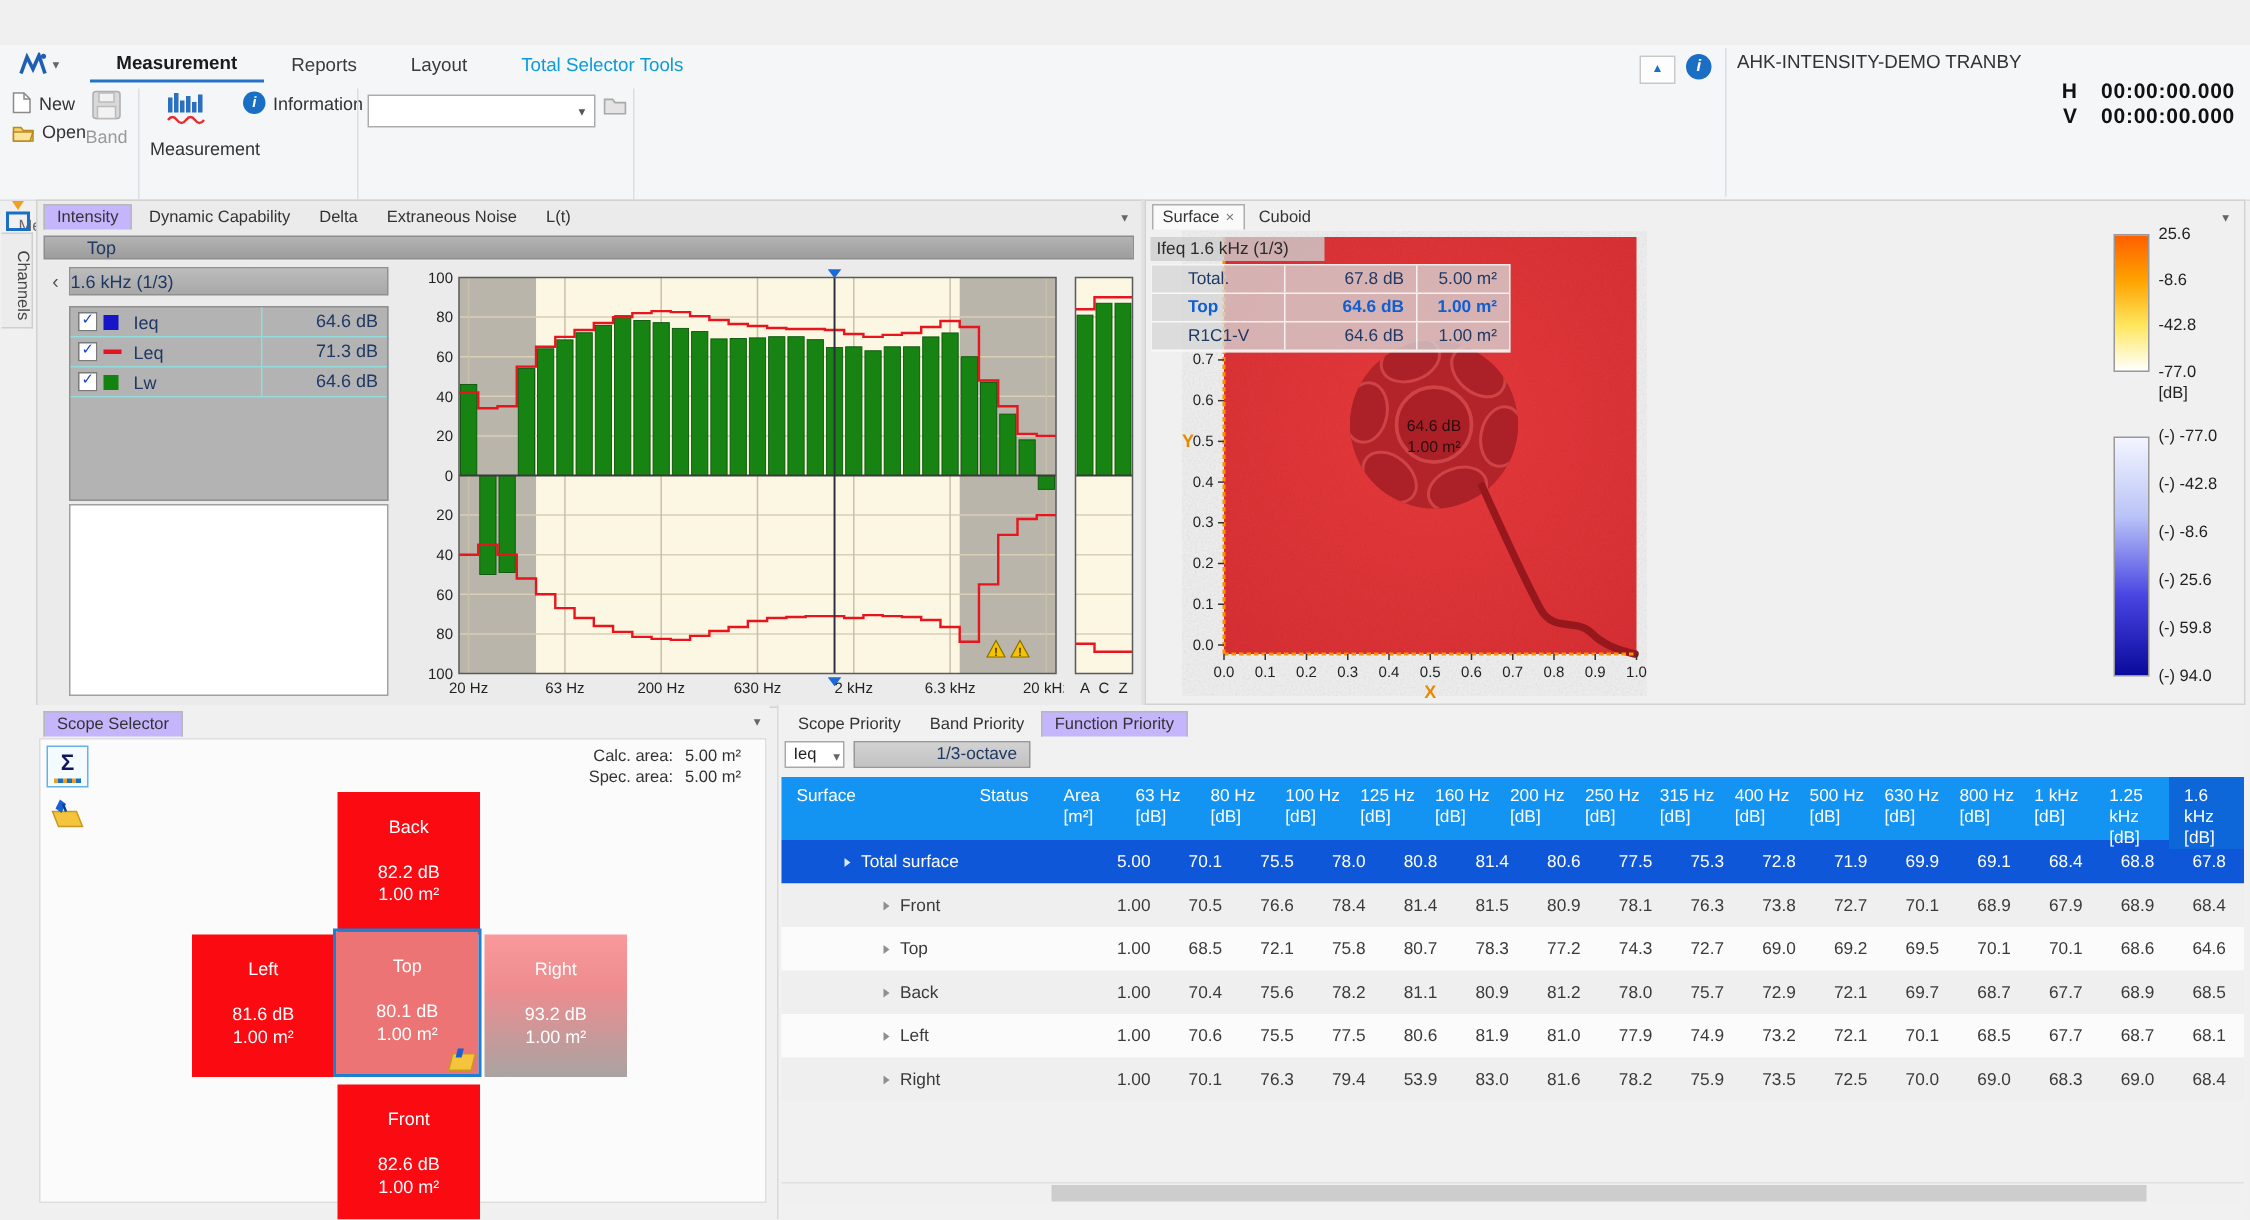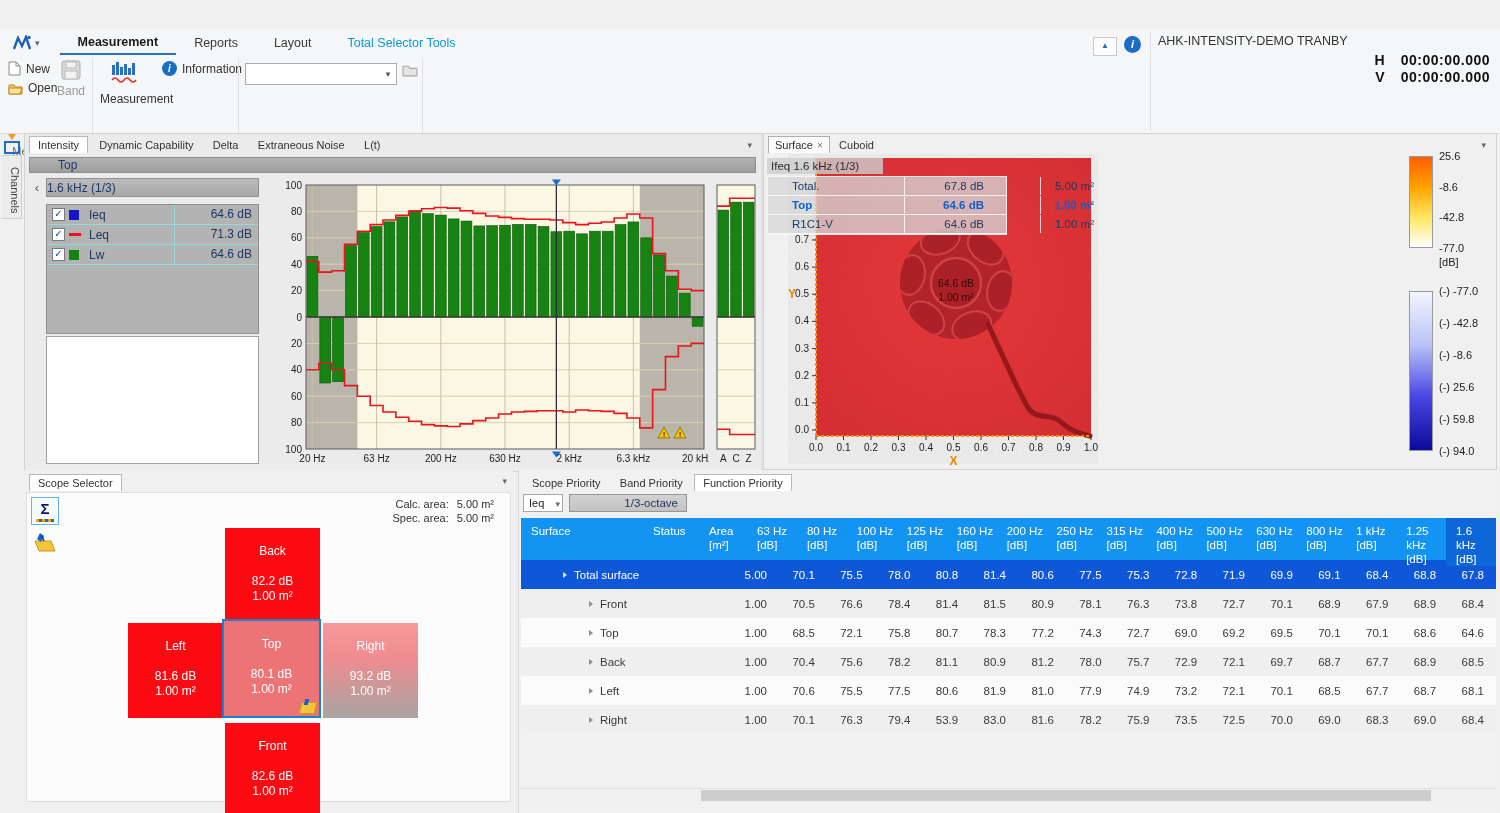--- a/index.html
+++ b/index.html
@@ -51,21 +51,21 @@
   
   .chstrip{position:absolute;left:1px;top:135px;width:22px;}
   .chicon{width:18px;height:16px;margin:0 0 4px 1px;position:relative;}
   .chicon .box{position:absolute;left:2px;top:6px;width:12px;height:9px;border:2px solid #1a6fc4;}
   .chicon .arr{position:absolute;left:6px;top:-1px;width:0;height:0;border-left:4px solid transparent;border-right:4px solid transparent;border-top:6px solid #f0a020;}
   .chtab{width:20px;height:56px;background:#ececec;border:1px solid #cfcfcf;border-left:none;
     writing-mode:vertical-rl;font-size:11px;color:#444;padding-top:6px;text-align:center;}
 
   
   .ttab{display:inline-block;padding:2px 8px;font-size:11px;color:#333;}
-  .ttab.active{background:#ffffff;border:1px solid #b8b8b8;border-bottom:none;}
+  .ttab.active{background:#c4b5fd;border:1px solid #b8b8b8;border-bottom:none;}
   .chev{color:#666;font-size:9px;}
 
   
   .main-left{position:absolute;left:24px;top:133px;width:737px;height:337px;background:#ebebeb;border:1px solid #d2d2d2;}
   .ml-tabs{position:absolute;left:4px;top:2px;right:10px;height:18px;}
   .ml-chev{position:absolute;right:0;top:4px;}
   .topbar{position:absolute;left:4px;top:23px;width:727px;height:16px;background:linear-gradient(#b3b3b3,#9d9d9d);border:1px solid #8d8d8d;
     color:#1f3864;font-size:12px;line-height:15px;padding-left:28px;box-sizing:border-box;}
   .backarrow{position:absolute;left:6px;top:45px;width:12px;height:18px;color:#555;font-size:13px;line-height:18px;text-align:center;}
   .bandhdr{position:absolute;left:21px;top:44px;width:213px;height:19px;background:linear-gradient(#bcbcbc,#a8a8a8);border:1px solid #909090;
@@ -85,21 +85,21 @@
   .main-right{position:absolute;left:763px;top:133px;width:734px;height:337px;background:#f0f0f0;border:1px solid #d2d2d2;box-sizing:border-box;}
   .mr-tabs{position:absolute;left:4px;top:2px;right:8px;height:19px;}
   .sttab{display:inline-block;padding:2px 6px;font-size:11px;color:#333;}
   .sttab.active{background:#fafafa;border:1px solid #aeaeae;border-bottom:none;}
   .sttab .close-x{color:#777;margin-left:4px;font-size:10px;}
   .mr-chev{position:absolute;right:2px;top:4px;}
   .hmapmount{position:absolute;left:0;top:20px;width:334px;height:315px;}
   .ovlabel{position:absolute;left:3px;top:24px;width:112px;height:16px;background:rgba(205,205,205,.82);
     color:#2a2a2a;font-size:11.5px;line-height:16px;padding-left:4px;z-index:5;}
   .ovtable{position:absolute;left:3px;top:42px;width:238px;z-index:5;background:rgba(214,214,214,.78);border:1px solid rgba(255,255,255,.7);}
-  .ovrow{display:grid;grid-template-columns:88px 88px 62px;height:18px;line-height:18px;font-size:11.5px;color:#1f3864;border-bottom:1px solid rgba(255,255,255,.8);gap:48px;}
+  .ovrow{display:grid;grid-template-columns:88px 88px 62px;height:18px;line-height:18px;font-size:11.5px;color:#1f3864;border-bottom:1px solid rgba(255,255,255,.8);}
   .ovrow .c1{padding-left:24px;}
   .ovrow .c2,.ovrow .c3{text-align:right;padding-right:8px;border-left:1px solid rgba(255,255,255,.8);}
   .ovrow.boldrow{color:#0f5fd0;font-weight:bold;}
   .scalewrap{position:absolute;width:90px;}
   .scalebar{position:absolute;left:4px;top:0;width:24px;border:1px solid #999;box-sizing:border-box;}
   .scalelab{position:absolute;left:34px;transform:translateY(-50%);font-size:11px;color:#222;white-space:nowrap;}
   .scalelab.unit{color:#222;}
   #scalepos{left:641px;top:22px;height:130px;}
   #scaleneg{left:641px;top:157px;height:175px;}
 

